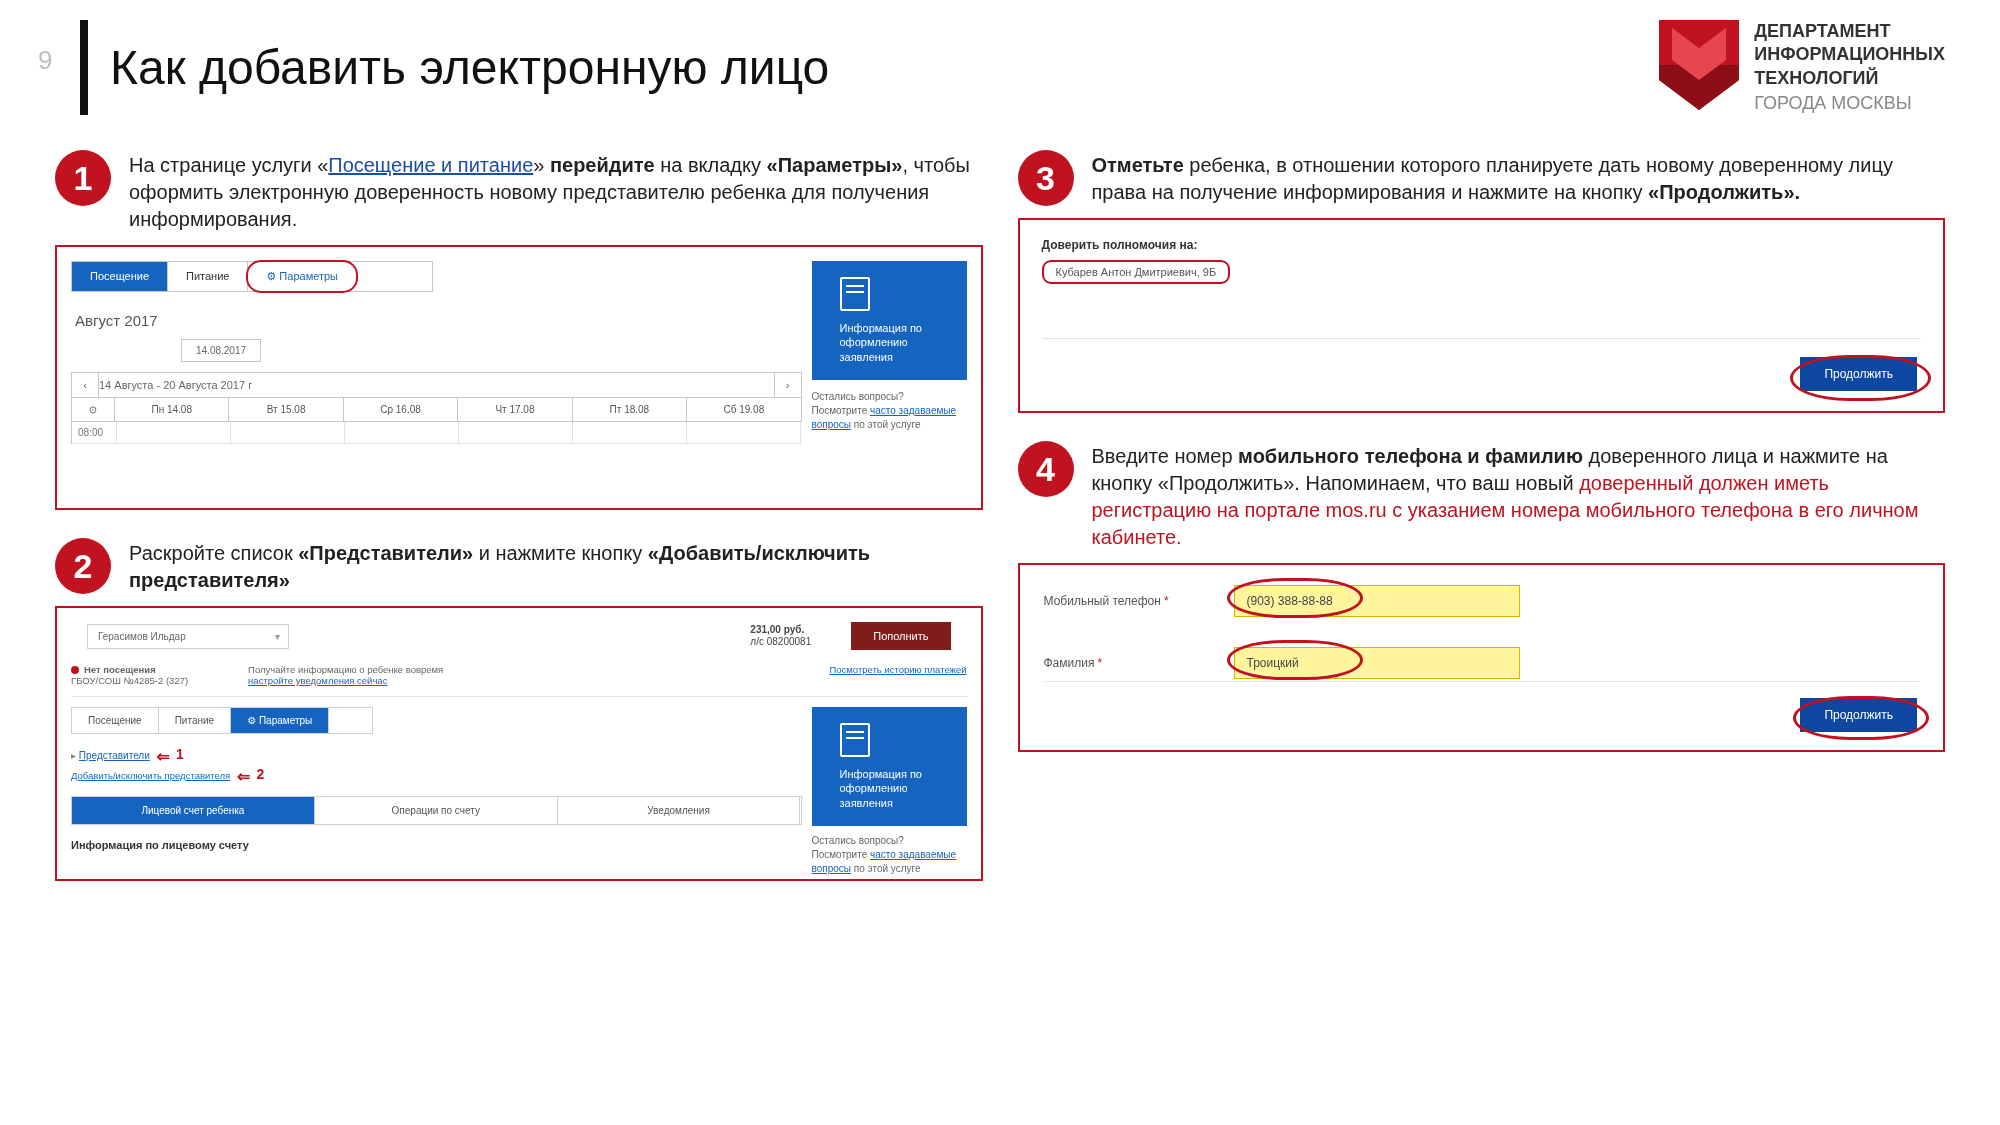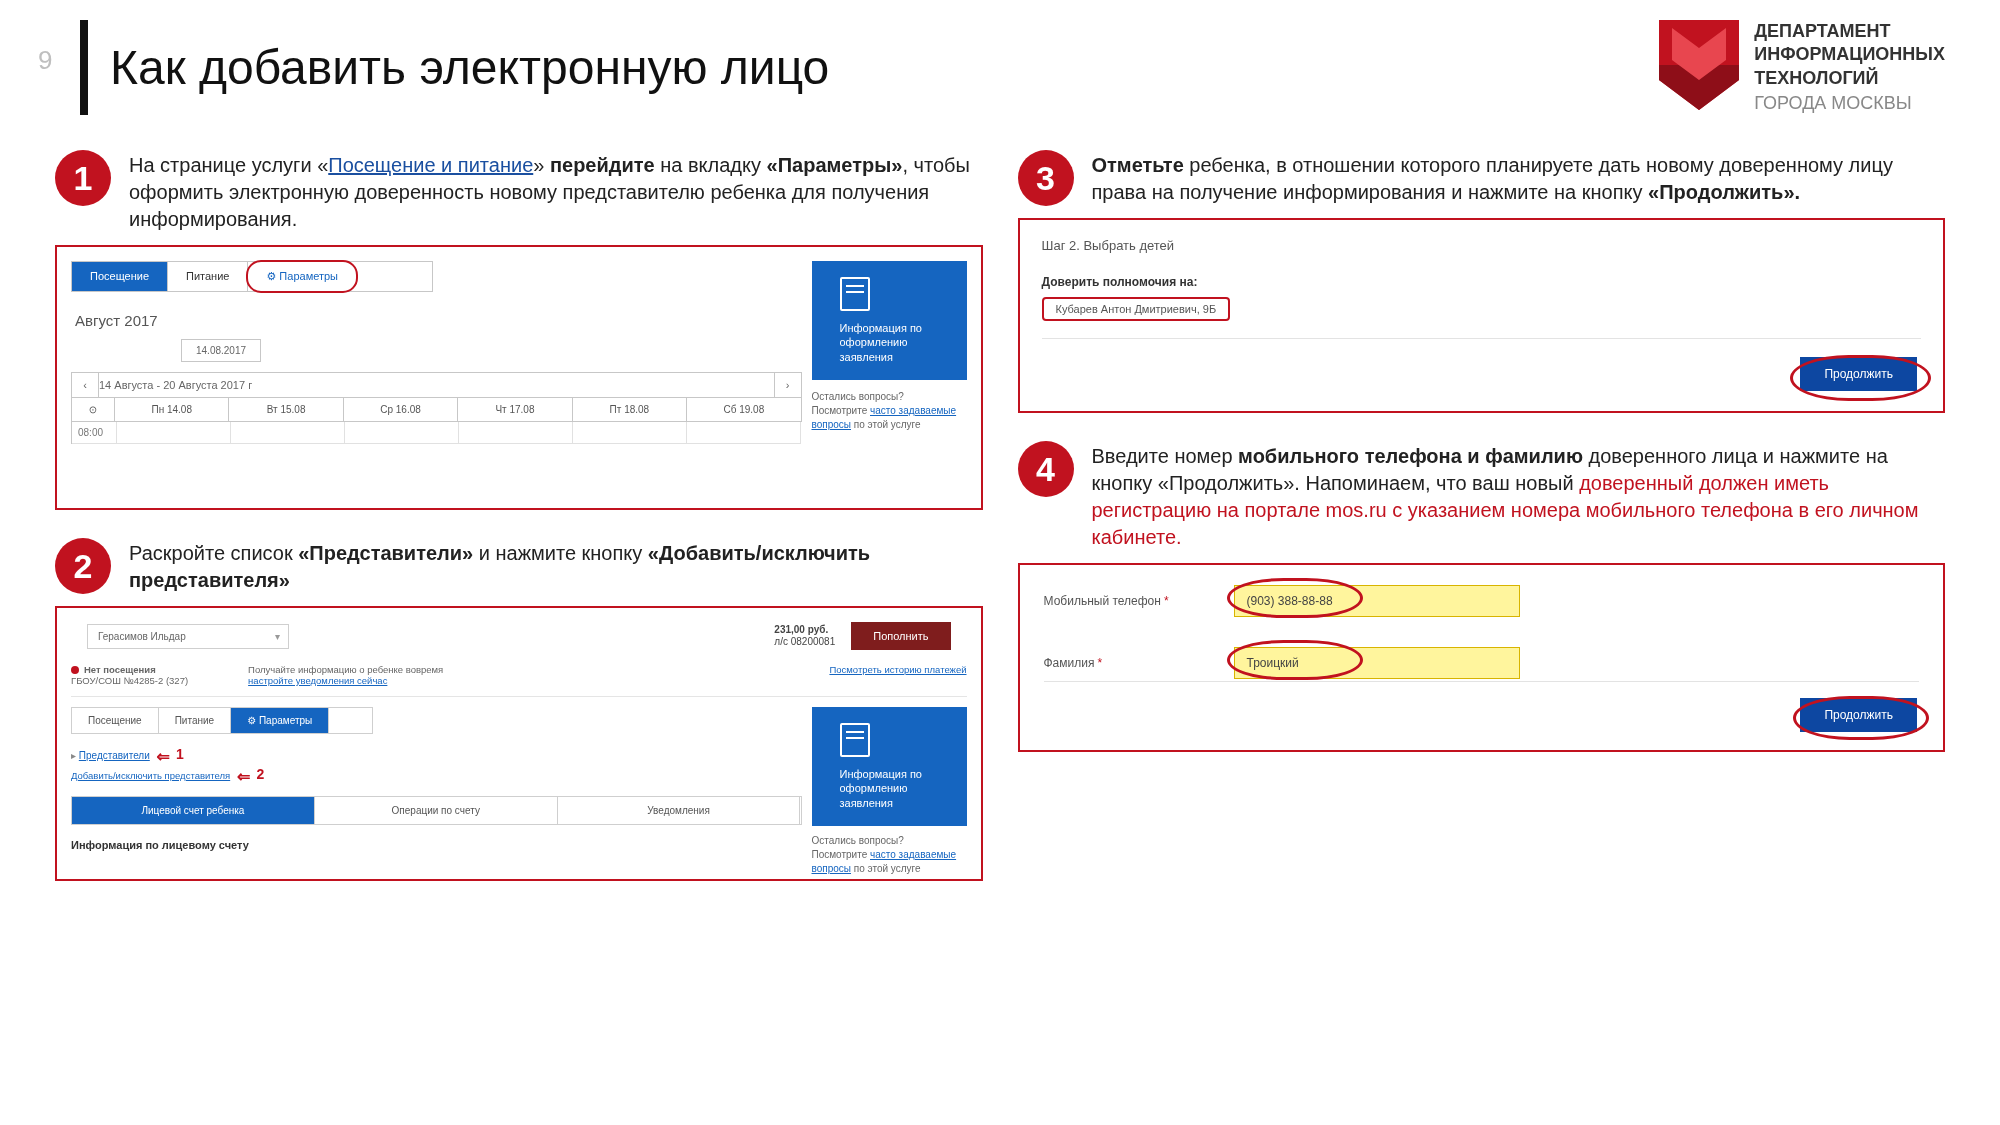--- a/index.html
+++ b/index.html
@@ -41,21 +41,21 @@
   .tr div:first-child{flex:0 0 34px;text-align:left;padding-left:6px}
   .s1 .right{flex:0 0 155px;display:flex;flex-direction:column;gap:10px}
   .bluecard{background:#1565c0;color:#fff;padding:16px 28px;font-size:11px;line-height:1.3}
   .docicon{width:26px;height:30px;border:2px solid #fff;border-radius:2px;margin-bottom:10px;position:relative}
   .docicon::before,.docicon::after{content:"";position:absolute;left:4px;right:4px;height:2px;background:#fff}
   .docicon::before{top:6px}.docicon::after{top:12px}
   .faq{font-size:10px;color:#666;line-height:1.4}
   .faq .l{color:#1565c0;text-decoration:underline}
   
   .s2{height:275px;padding:10px 14px 14px;font-size:10px;color:#444}
-  .s2 .top{display:flex;align-items:center;gap:4px;padding:4px 16px 10px}
+  .s2 .top{display:flex;align-items:center;gap:28px;padding:4px 16px 10px}
   .sel{border:1px solid #cfcfcf;padding:6px 10px;width:180px;color:#666;position:relative}
   .sel::after{content:"▾";position:absolute;right:8px;color:#999}
   .bal{margin-left:auto;text-align:left;font-size:10px;color:#444;line-height:1.2}
   .btn-fill{background:#7f1d1d;color:#fff;padding:8px 22px;font-size:11px;margin-left:12px}
   .row-info{display:flex;gap:60px;padding:4px 0 10px;border-bottom:1px solid #e5e5e5;font-size:9.5px;color:#666}
   .row-info .dot{width:8px;height:8px;border-radius:50%;background:#c1121f;display:inline-block;margin-right:5px;vertical-align:middle}
   .row-info .hl{color:#1565c0;text-decoration:underline}
   .s2 .mid{display:flex;gap:10px;margin-top:10px}
   .s2 .midL{flex:1}
   .tabs2{display:flex;border:1px solid #cfcfcf;width:300px}
@@ -68,21 +68,21 @@
   .num{color:#c1121f;font-weight:700;font-size:14px;margin-left:2px}
   .bigtabs{display:flex;margin-top:10px;border:1px solid #cfcfcf}
   .bigtabs div{flex:1;text-align:center;padding:8px 4px;font-size:10px;color:#555;border-right:1px solid #cfcfcf}
   .bigtabs .on{background:#1565c0;color:#fff}
   .acc-h{font-weight:700;font-size:11px;margin-top:14px;color:#333}
   .s2 .midR{flex:0 0 155px;display:flex;flex-direction:column;gap:8px}
   
   .s3{height:195px;padding:18px 22px;font-size:13px;color:#444;position:relative}
   .s3 .stepname{color:#555;margin-bottom:22px}
   .s3 .lbl{font-weight:700;color:#333;font-size:12px;margin-bottom:8px}
-  .childbox{border:2px solid #c1121f;border-radius:4px;padding:4px 12px;display:inline-block;font-size:11px;color:#555}
+  .childbox{border:2px solid #c1121f;border-radius:9px;padding:4px 12px;display:inline-block;font-size:11px;color:#555}
   .cont{position:absolute;right:26px;bottom:20px}
   .cont .btn{background:#0d47a1;color:#fff;padding:10px 24px;font-size:12px}
   .ring{position:absolute;border:3px solid #c1121f;border-radius:50%/60%;pointer-events:none}
   .s3 .ring{right:12px;bottom:10px;width:135px;height:40px}
   .s3 .hr{position:absolute;left:22px;right:22px;top:118px;height:1px;background:#e3e3e3}
   
   .s4{height:189px;padding:20px 24px;font-size:13px;color:#444;position:relative}
   .frow{display:flex;align-items:center;margin-bottom:30px}
   .flab{width:190px;font-size:12px;color:#555}
   .flab .ast{color:#c1121f;margin-left:3px}
@@ -224,21 +224,20 @@
 
     <div class="col">
       <div class="step">
         <div class="badge">3</div>
         <div class="step-text">
           <b>Отметьте</b><span> ребенка, в отношении которого планируете дать новому доверенному лицу права на получение информирования и нажмите на кнопку </span><b>«Продолжить».</b>
         </div>
       </div>
 
       <div class="shot s3">
-        <div class="stepname">Шаг 2. Выбрать детей</div>
         <div class="lbl">Доверить полномочия на:</div>
         <div class="childbox">Кубарев Антон Дмитриевич, 9Б</div>
         <div class="hr"></div>
         <div class="cont">
             <div class="btn">Продолжить</div>
           </div>
         <div class="ring"></div>
       </div>
 
       <div class="step" style="margin-top:28px">

